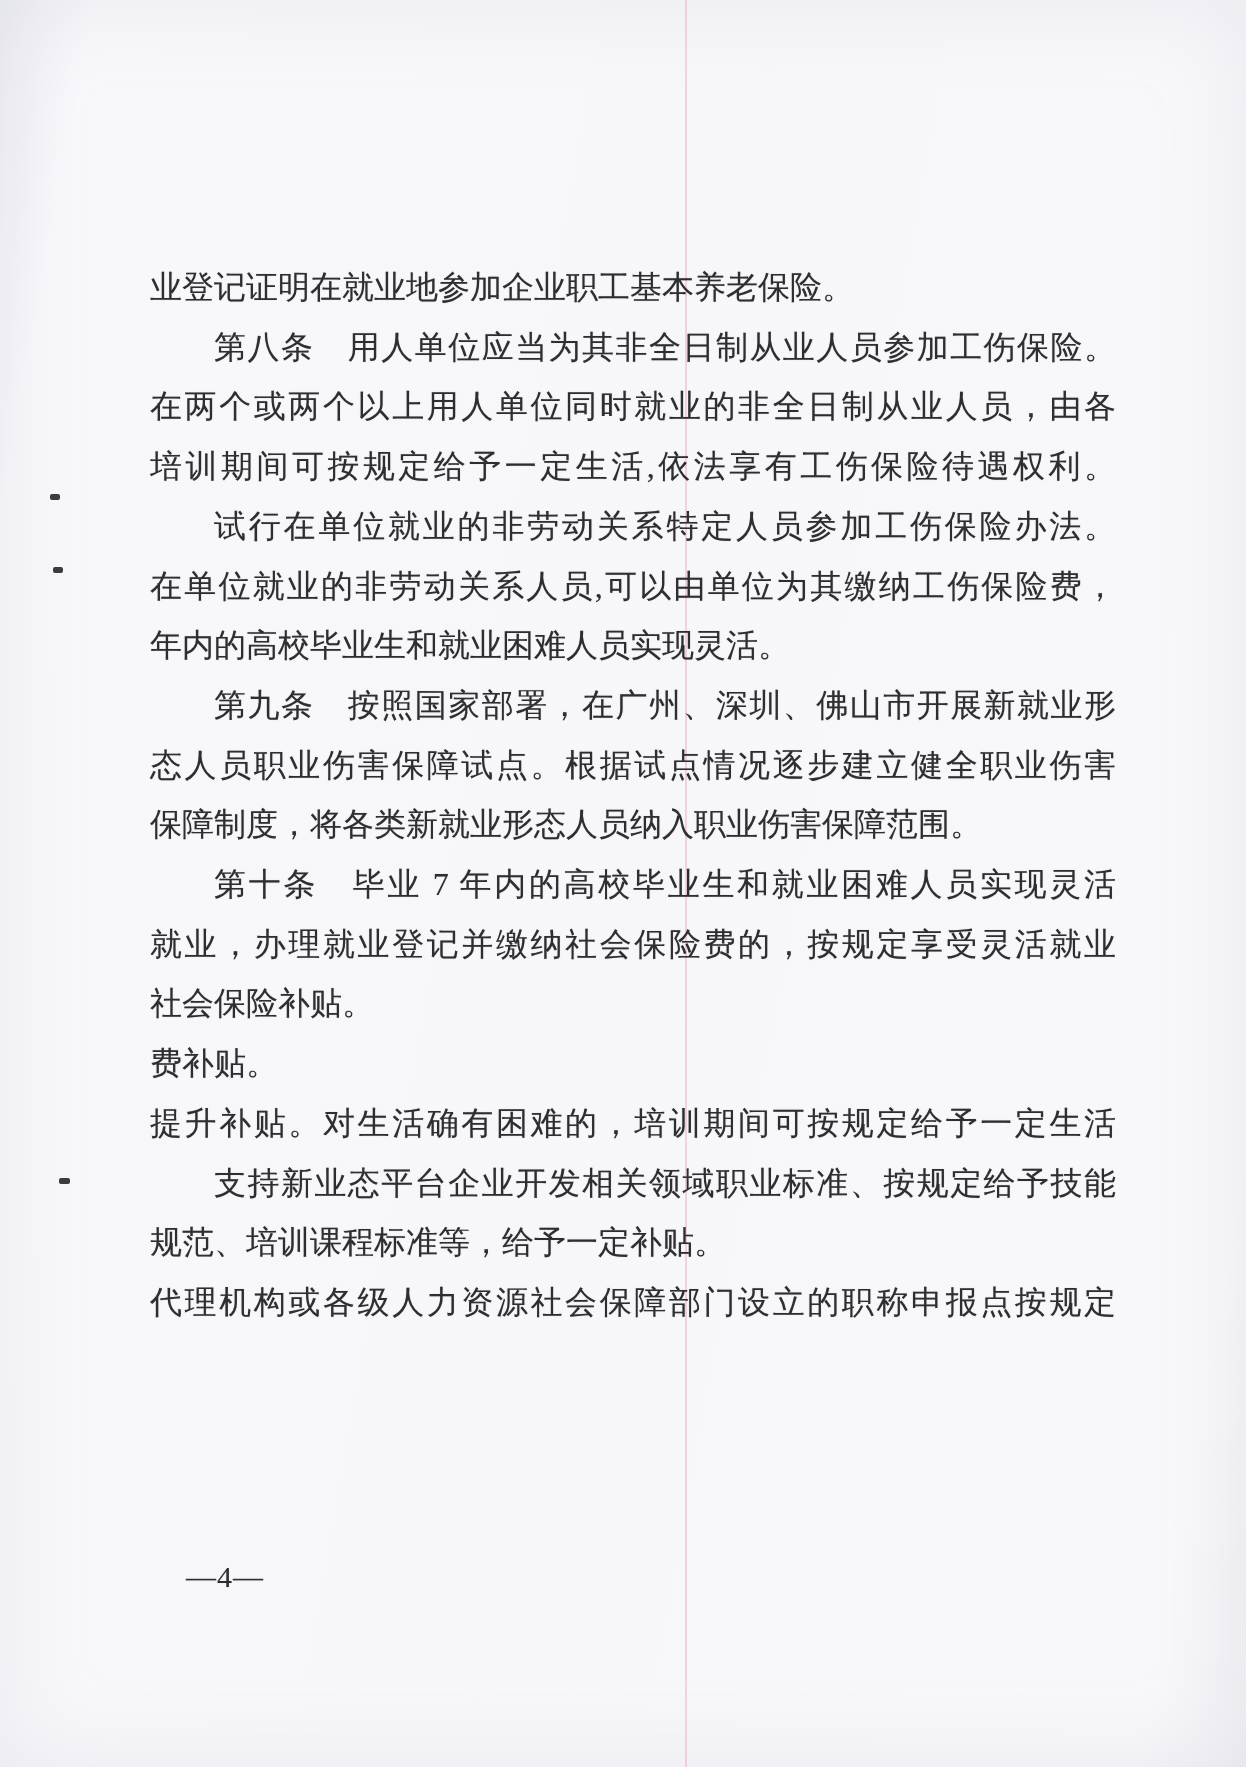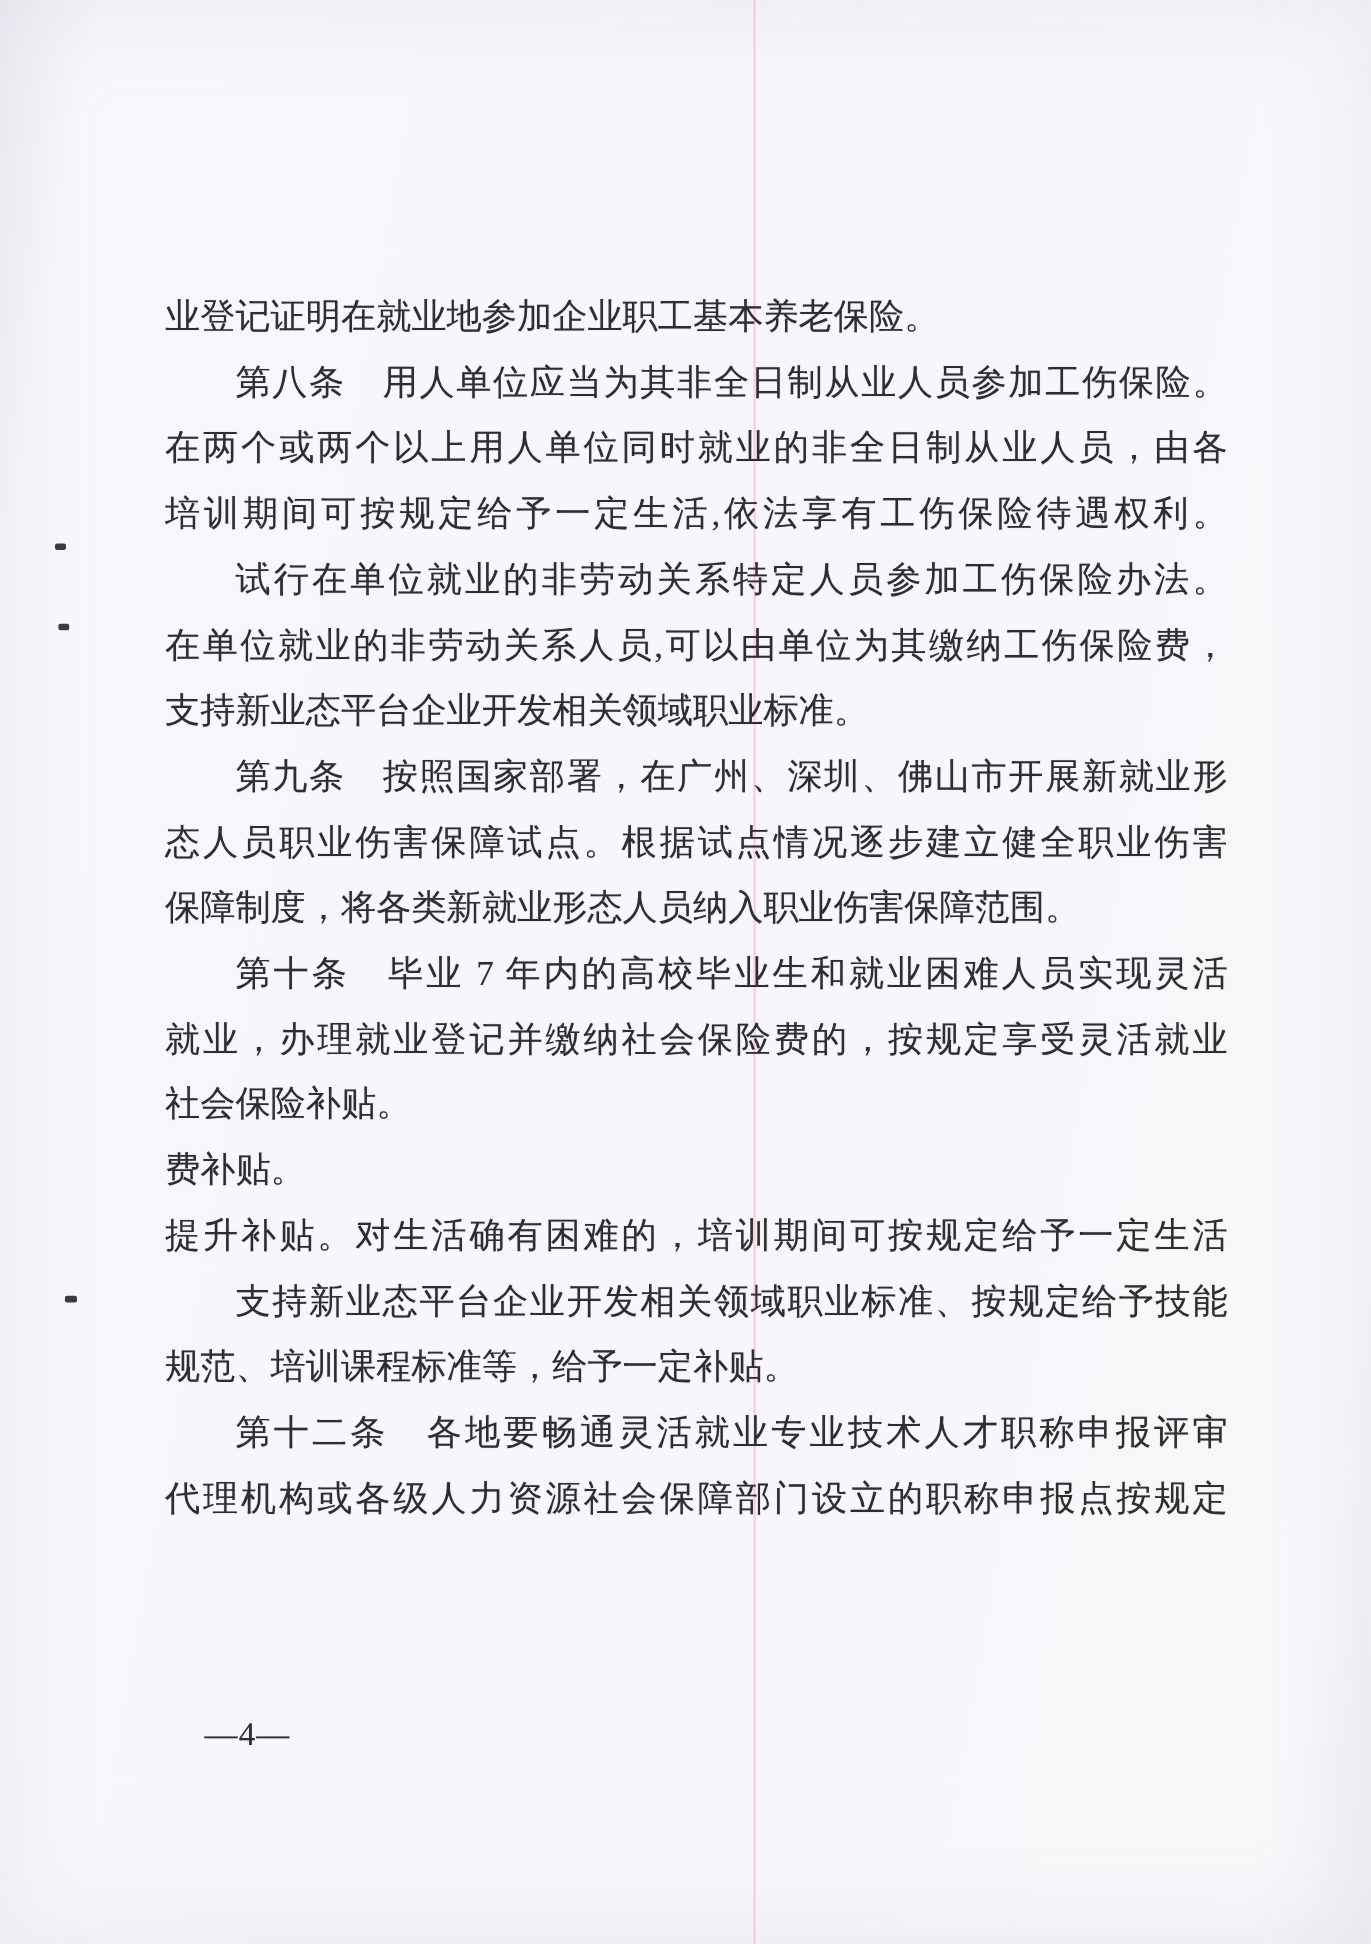--- a/index.html
+++ b/index.html
@@ -55,29 +55,28 @@
   <div class="speck s2"></div>
   <div class="speck s3"></div>
 
   <div class="textblock" id="doc-lines">
       <div class="line"><span>业登记证明在就业地参加企业职工基本养老保险。</span></div>
       <div class="line j indent"><span class="b">第八条</span><span>　用人单位应当为其非全日制从业人员参加工伤保险。</span></div>
       <div class="line j"><span>在两个或两个以上用人单位同时就业的非全日制从业人员，由各</span></div>
       <div class="line j"><span>培训期间可按规定给予一定生活,依法享有工伤保险待遇权利。</span></div>
       <div class="line j indent"><span>试行在单位就业的非劳动关系特定人员参加工伤保险办法。</span></div>
       <div class="line j"><span>在单位就业的非劳动关系人员,可以由单位为其缴纳工伤保险费，</span></div>
-      <div class="line"><span>支持新业态平台企业开发相关领域职业标准。</span></div>
+      <div class="line"><span>年内的高校毕业生和就业困难人员实现灵活。</span></div>
       <div class="line j indent"><span class="b">第九条</span><span>　按照国家部署，在广州、深圳、佛山市开展新就业形</span></div>
       <div class="line j"><span>态人员职业伤害保障试点。根据试点情况逐步建立健全职业伤害</span></div>
       <div class="line"><span>保障制度，将各类新就业形态人员纳入职业伤害保障范围。</span></div>
       <div class="line j indent"><span class="b">第十条</span><span>　毕业 7 年内的高校毕业生和就业困难人员实现灵活</span></div>
       <div class="line j"><span>就业，办理就业登记并缴纳社会保险费的，按规定享受灵活就业</span></div>
       <div class="line"><span>社会保险补贴。</span></div>
       <div class="line"><span>费补贴。</span></div>
       <div class="line j"><span>提升补贴。对生活确有困难的，培训期间可按规定给予一定生活</span></div>
       <div class="line j indent"><span>支持新业态平台企业开发相关领域职业标准、按规定给予技能</span></div>
       <div class="line"><span>规范、培训课程标准等，给予一定补贴。</span></div>
-      <div class="line j indent"><span class="b">第十二条</span><span>　各地要畅通灵活就业专业技术人才职称申报评审</span></div>
       <div class="line j"><span>代理机构或各级人力资源社会保障部门设立的职称申报点按规定</span></div>
     </div>
 
   <div class="page-number">—4—</div>
 </div>
 
 </body></html>

